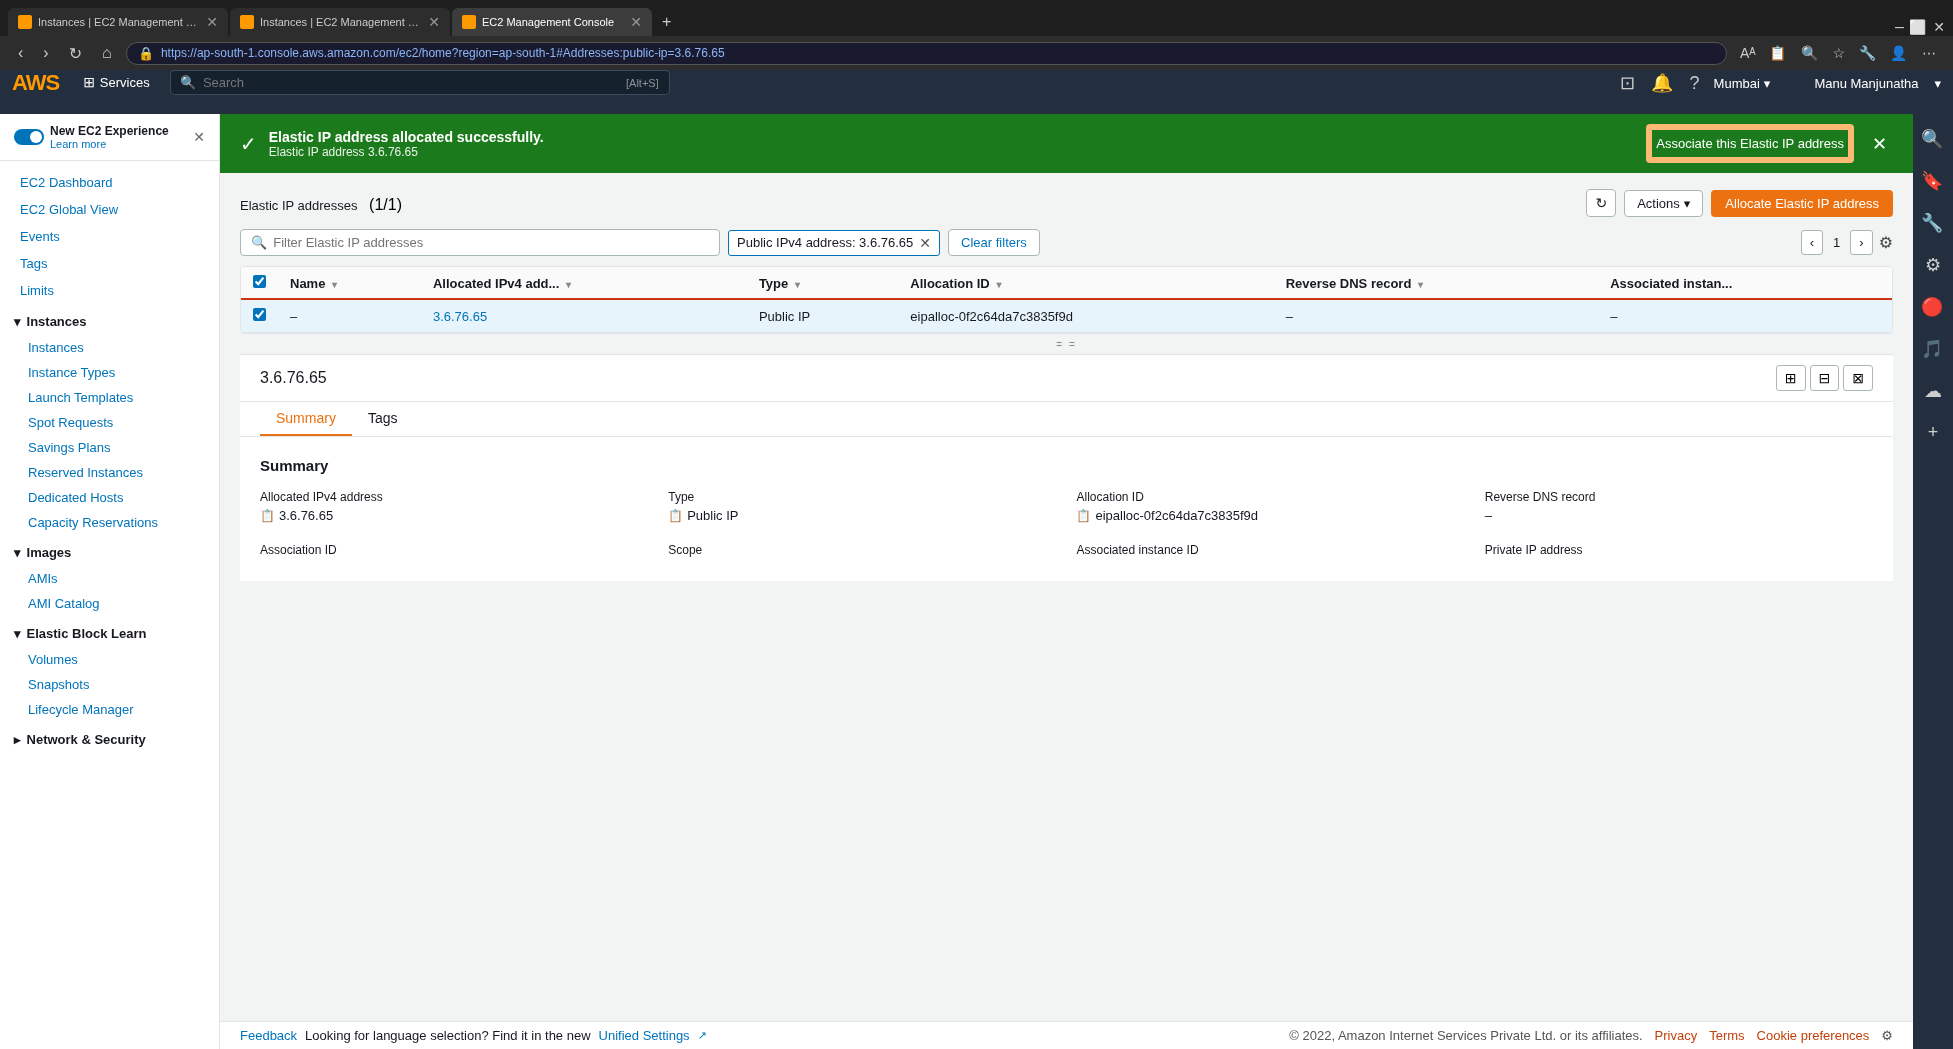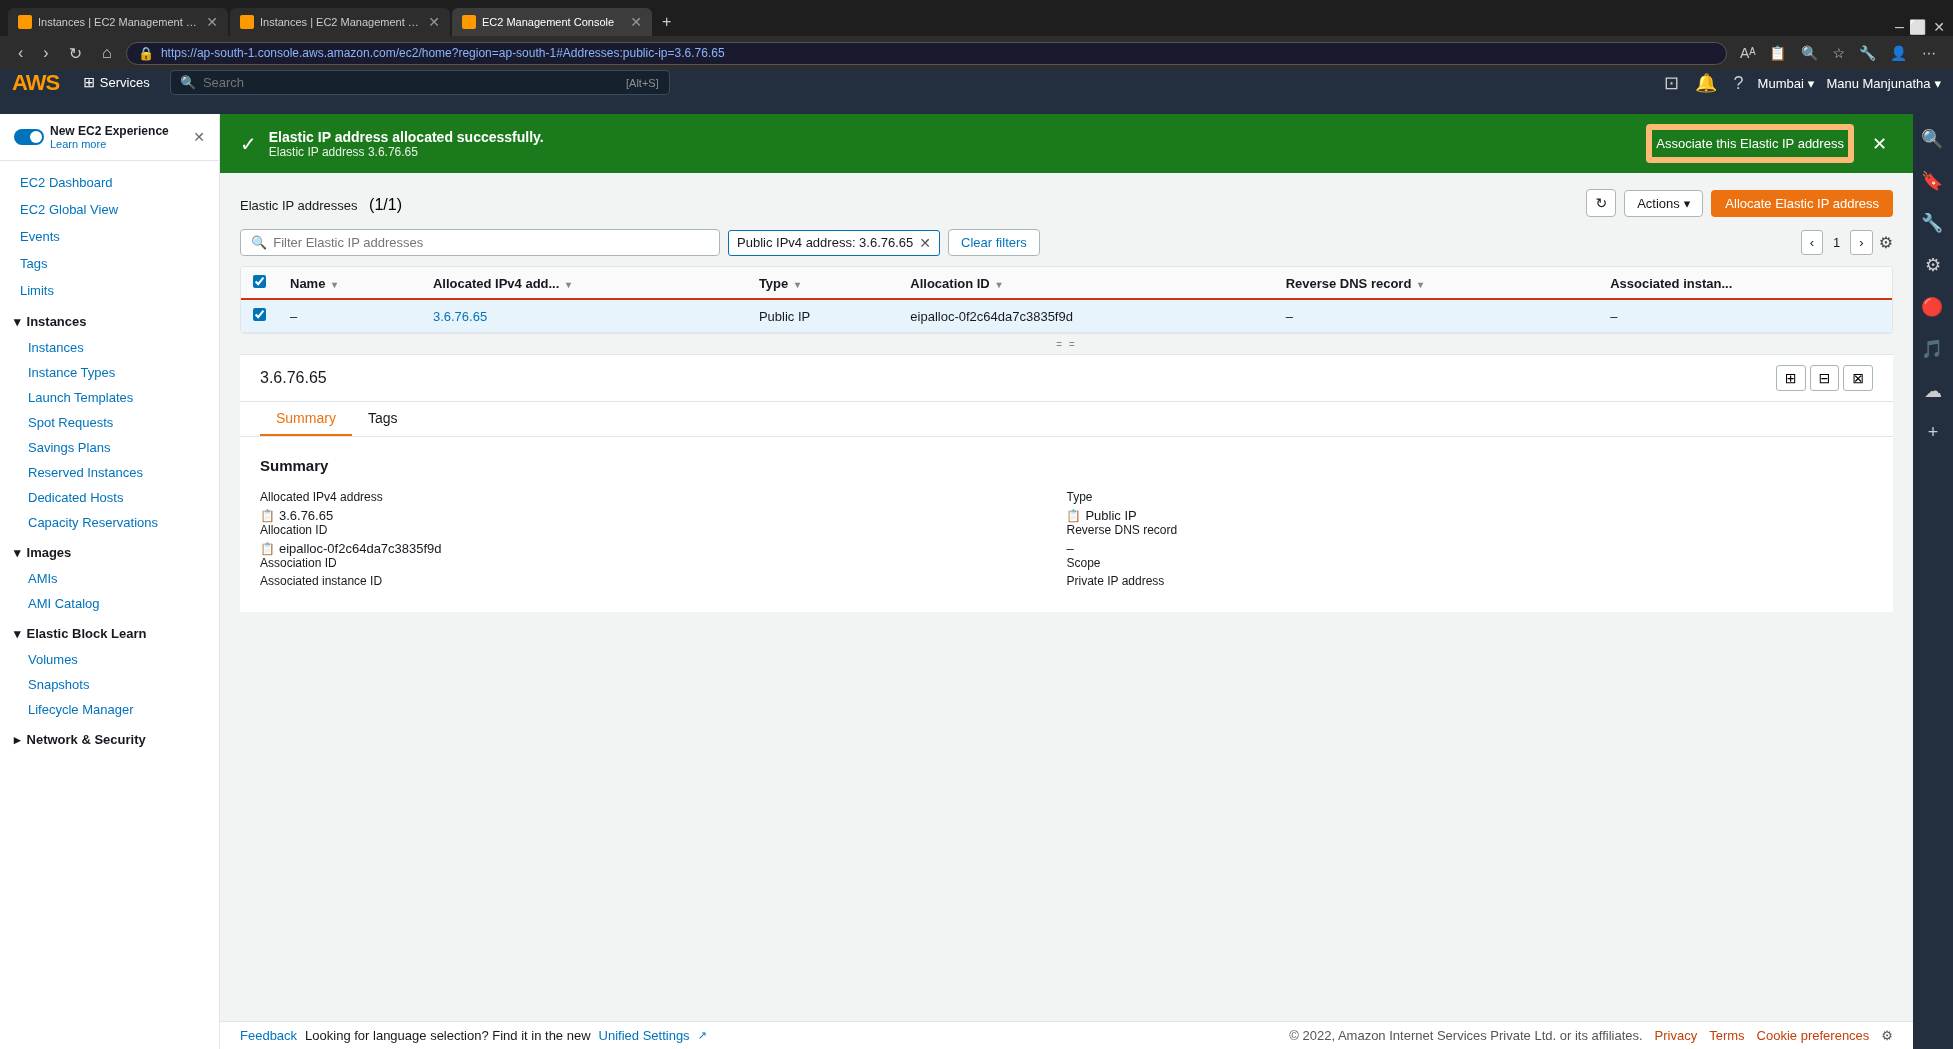--- a/index.html
+++ b/index.html
@@ -26,21 +26,21 @@
 
     
     .top-nav { background: #232f3e; display: flex; align-items: flex-start; padding: 0 12px; height: 44px; gap: 12px; flex-shrink: 0; }
     .aws-logo { color: #ff9900; font-weight: bold; font-size: 20px; letter-spacing: -1px; margin-right: 4px; }
     .services-btn { display: flex; align-items: center; gap: 5px; color: #fff; font-size: 13px; cursor: pointer; padding: 4px 8px; border-radius: 3px; }
     .search-bar { display: flex; align-items: center; background: #16212e; border: 1px solid #3a4b5c; border-radius: 4px; padding: 4px 10px; gap: 6px; flex: 1; max-width: 500px; }
     .search-bar input { background: none; border: none; color: #fff; font-size: 13px; width: 100%; outline: none; }
     .search-hint { color: #8d9099; font-size: 11px; }
     .top-nav-right { display: flex; align-items: center; gap: 12px; margin-left: auto; color: #fff; font-size: 13px; }
     .region-selector { display: flex; align-items: center; gap: 4px; cursor: pointer; }
-    .user-menu { display: flex; align-items: center; gap: 4px; cursor: pointer; }
+    .user-menu { display: flex; align-items: center; gap: 16px; cursor: pointer; margin-left: 32px; }
     .icon-btn { color: #ccc; font-size: 18px; cursor: pointer; padding: 2px; }
 
     
     .body-layout { display: flex; flex: 1; overflow: hidden; }
 
     
     .sidebar { width: 220px; background: #fff; border-right: 1px solid #e1e4e8; overflow-y: auto; flex-shrink: 0; }
     .sidebar-header { display: flex; align-items: center; justify-content: space-between; padding: 10px 14px; border-bottom: 1px solid #e1e4e8; }
     .new-experience-toggle { display: flex; align-items: center; gap: 6px; }
     .toggle-switch { width: 30px; height: 16px; background: #0073bb; border-radius: 8px; position: relative; cursor: pointer; }
@@ -111,21 +111,21 @@
     
     .detail-panel { background: #fff; border-top: 1px solid #e1e4e8; flex-shrink: 0; }
     .detail-header { padding: 10px 20px; font-size: 16px; font-weight: 400; border-bottom: 1px solid #e1e4e8; display: flex; align-items: center; justify-content: space-between; }
     .detail-view-icons { display: flex; gap: 4px; }
     .detail-view-icon { border: 1px solid #aab7b8; background: #fff; padding: 4px 8px; border-radius: 3px; cursor: pointer; font-size: 14px; }
     .detail-tabs { display: flex; border-bottom: 1px solid #e1e4e8; padding: 0 20px; }
     .detail-tab { padding: 8px 16px; font-size: 14px; cursor: pointer; color: #16191f; border-bottom: 2px solid transparent; }
     .detail-tab.active { color: #ec7211; border-bottom: 2px solid #ec7211; font-weight: 500; }
     .detail-content { padding: 20px; }
     .detail-section-title { font-size: 15px; font-weight: 600; margin-bottom: 16px; }
-    .detail-grid { display: grid; grid-template-columns: repeat(2, 1fr); }
+    .detail-grid { display: grid; grid-template-columns: repeat(4, 1fr); gap: 20px; }
     .detail-field label { font-size: 12px; color: #16191f; font-weight: 400; display: block; margin-bottom: 4px; }
     .detail-field .value { font-size: 13px; color: #16191f; display: flex; align-items: center; gap: 4px; }
     .dash-value { color: #16191f; }
 
     
     .footer { background: #fff; border-top: 1px solid #e1e4e8; padding: 6px 20px; display: flex; align-items: center; gap: 8px; font-size: 12px; color: #16191f; flex-shrink: 0; }
     .footer-feedback { color: #0073bb; cursor: pointer; font-weight: 500; }
     .footer-right { margin-left: auto; display: flex; gap: 12px; color: #555; }
     .footer-link { color: #c2410c; cursor: pointer; }
 

